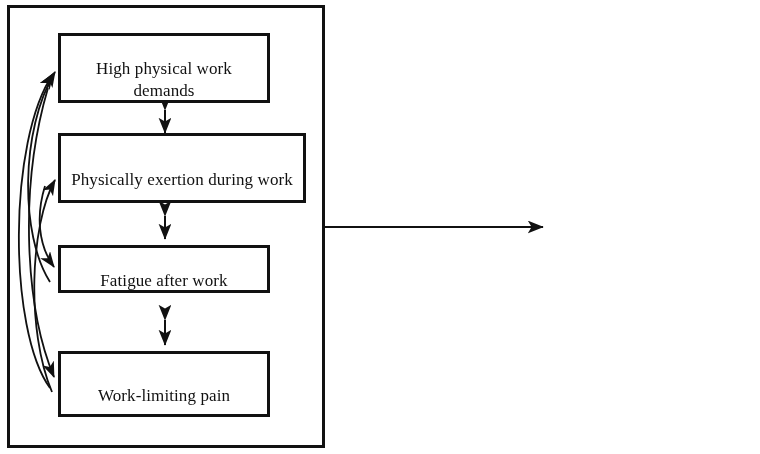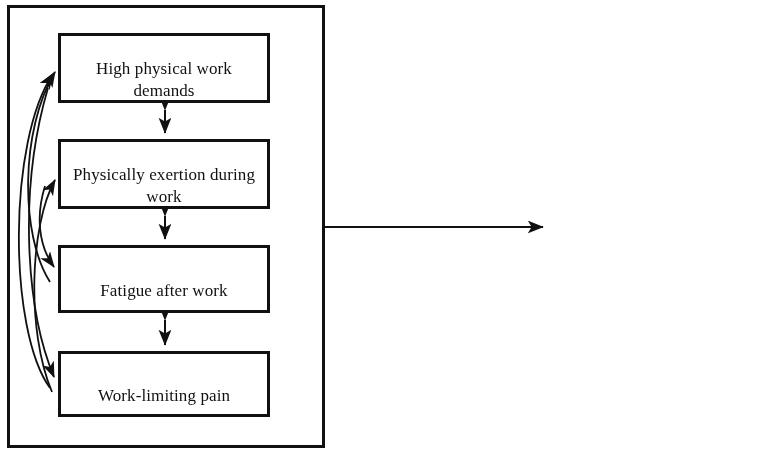--- a/index.html
+++ b/index.html
@@ -101,25 +101,25 @@
       <line x1="325" y1="227" x2="543" y2="227" stroke="#111111" stroke-width="2" marker-end="url(#arrowhead)"></line>
     </g>
   </svg>
 
   <div class="group-frame" style="left:7px; top:5px; width:318px; height:443px;"></div>
 
   <div class="node-box" style="left:58px; top:33px; width:212px; height:70px;">
     <span class="node-label">High physical work demands</span>
   </div>
 
-  <div class="node-box" style="left:58px; top:139px; width:212px; height:70px;">
+  <div class="node-box" style="left:58px; top:133px; width:248px; height:70px;">
     <span class="node-label">Physically exertion during work</span>
   </div>
 
-  <div class="node-box" style="left:58px; top:245px; width:212px; height:68px;">
+  <div class="node-box" style="left:58px; top:245px; width:212px; height:48px;">
     <span class="node-label">Fatigue after work</span>
   </div>
 
   <div class="node-box" style="left:58px; top:351px; width:212px; height:66px;justify-content:center;">
     <span class="node-label">Work-limiting pain</span>
   </div>
 
 
 </div>
 

